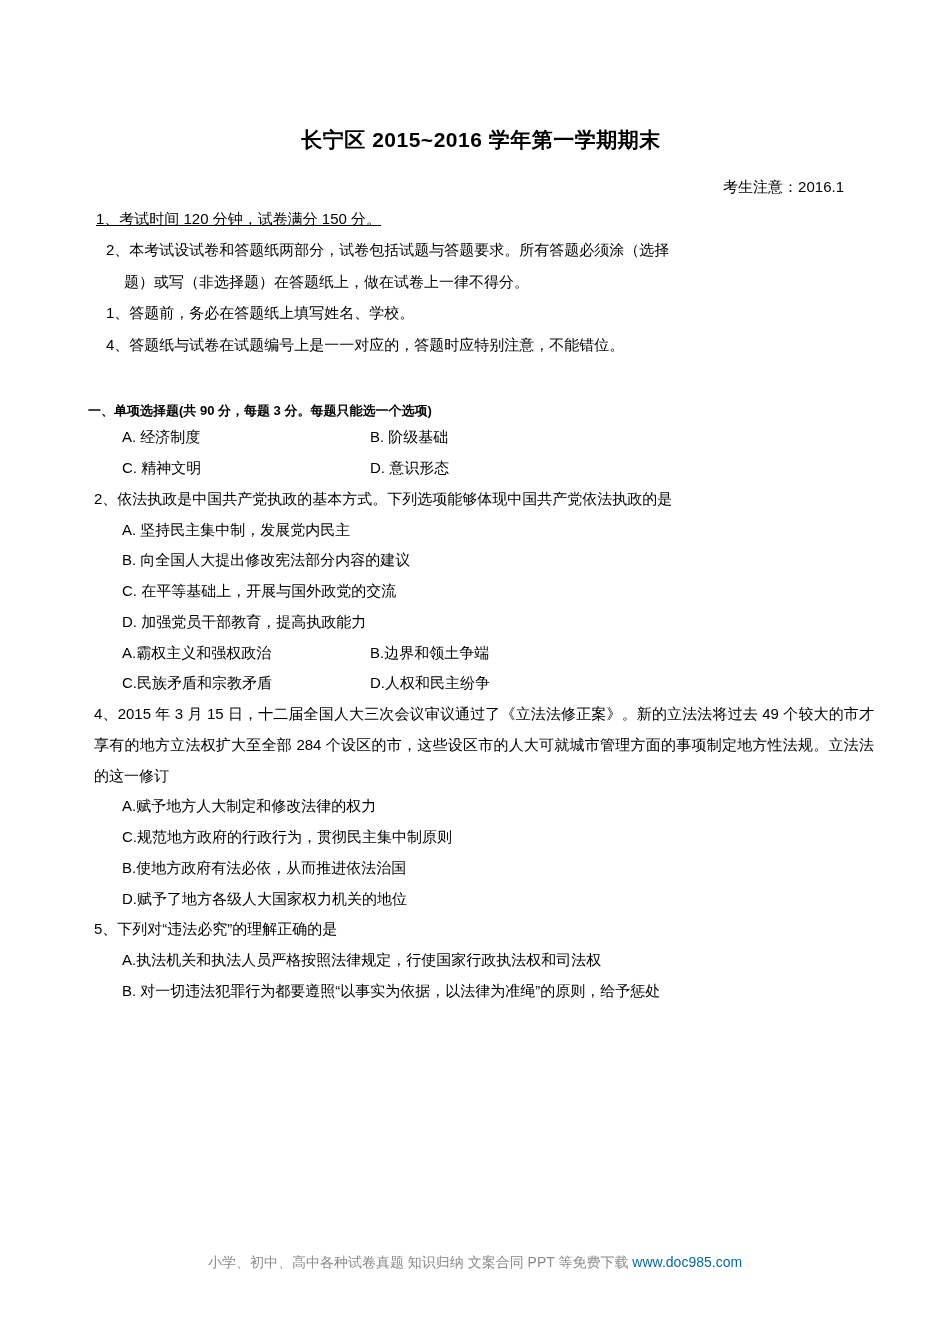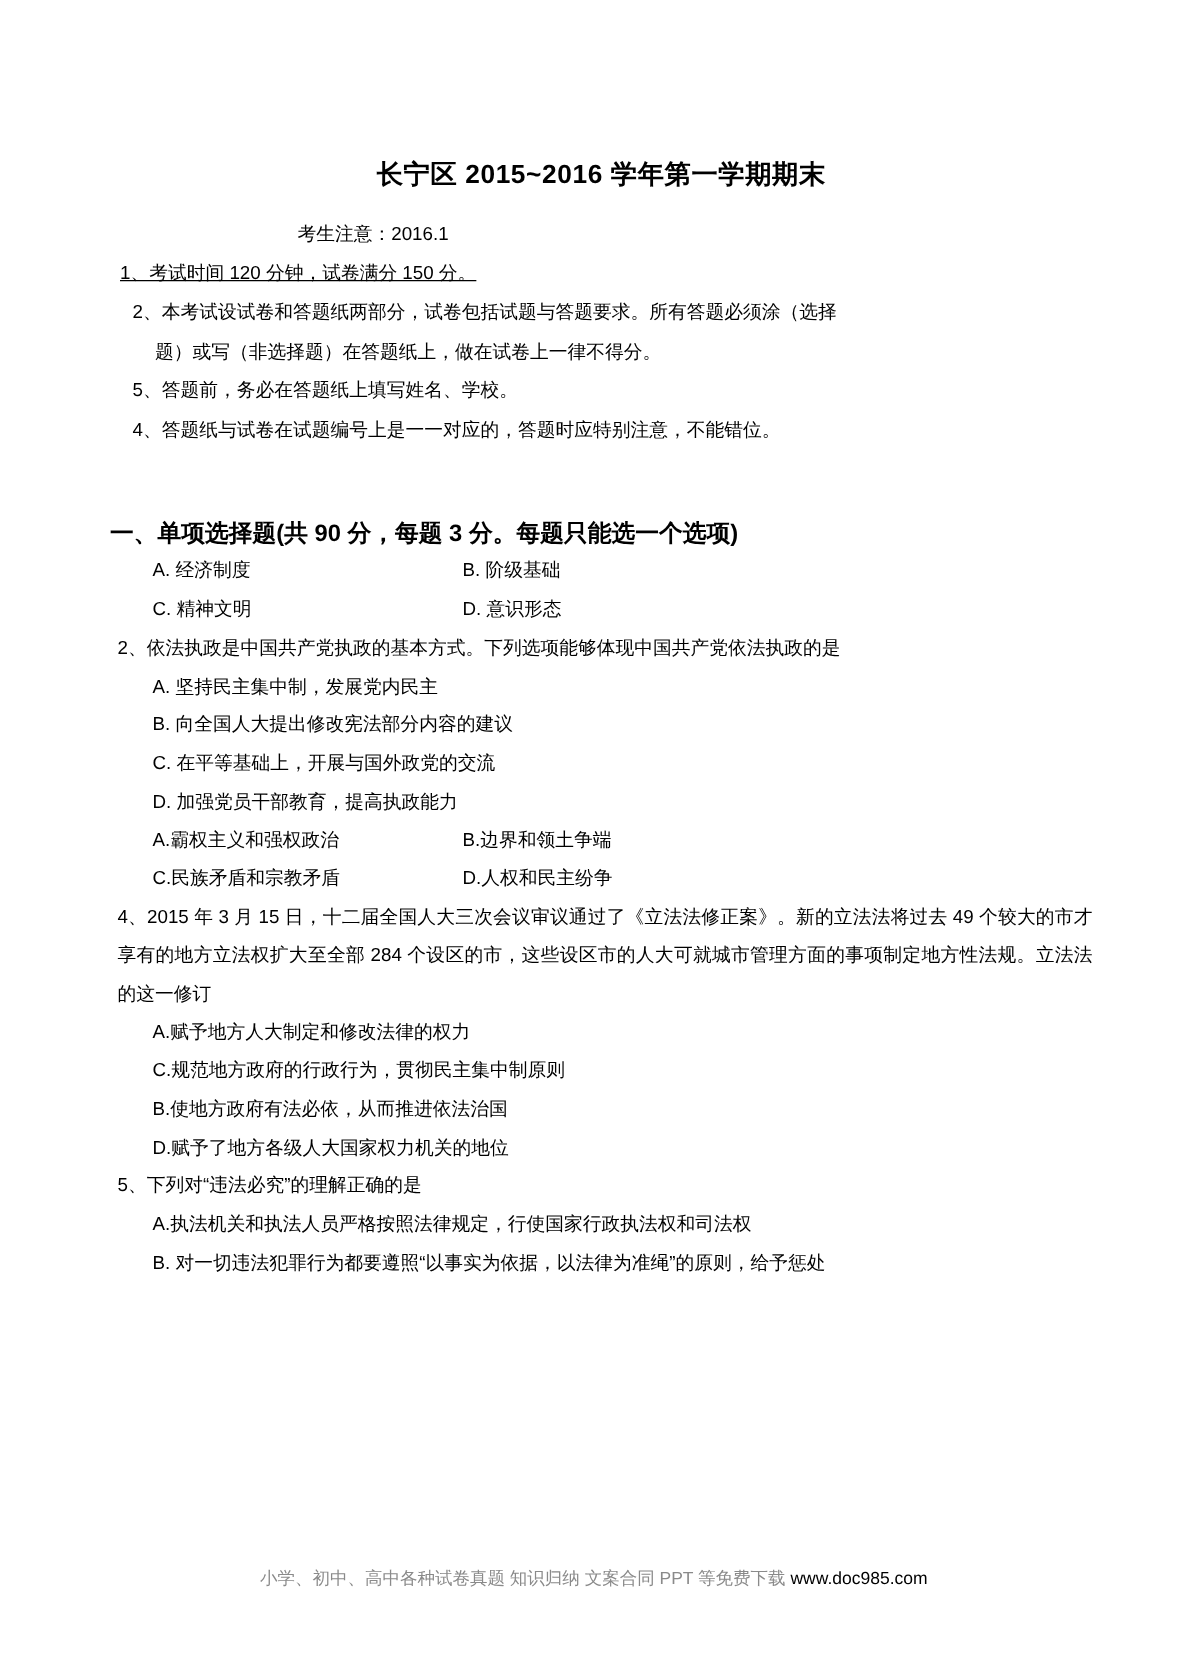--- a/index.html
+++ b/index.html
@@ -28,21 +28,21 @@
     font-size: 21px;
     letter-spacing: 0.5px;
     line-height: 1.9;
   }
   .title-line.second {
     font-size: 19.5px;
     margin-top: 4px;
   }
   .notice-row {
     display: flex;
-    justify-content: flex-start;
+    justify-content: flex-end;
     align-items: baseline;
     margin-top: 18px;
     font-size: 15px;
   }
   .notice-label {
     margin-left: 150px;
   }
   .notice-date {
     margin-right: 30px;
   }
@@ -57,22 +57,22 @@
   .rule .cont {
     display: block;
     padding-left: 36px;
   }
   .rule-1 { padding-left: 8px; text-decoration: underline; }
   .rule-2 { padding-left: 18px; }
   .rule-3 { padding-left: 18px; }
   .rule-4 { padding-left: 18px; }
   .section-head {
     font-weight: bold;
-    font-size: 19px;
-    margin-top: 54px;
+    font-size: 13px;
+    margin-top: 42px;
     margin-bottom: 2px;
   }
   .q {
     font-size: 15px;
     line-height: 2.05;
   }
   .q-stem {
     padding-left: 6px;
   }
   .q-stem.wrap {
@@ -96,42 +96,42 @@
   .footer {
     position: absolute;
     left: 0;
     right: 0;
     bottom: 48px;
     text-align: center;
     font-size: 14px;
     color: #8a8a8a;
   }
   .footer .site {
-    color: #000000;
+    color: #0369a1;
   }
 </style>
 </head>
 <body>
 
 <div class="page">
 
   <div class="title-line">长宁区 2015~2016 学年第一学期期末</div>
 
   <div class="notice-row">
     <span class="notice-label">考生注意：</span>
     <span class="notice-date">2016.1</span>
   </div>
 
   <div class="rules">
     <div class="rule rule-1">1、考试时间 120 分钟，试卷满分 150 分。</div>
     <div class="rule rule-2">2、本考试设试卷和答题纸两部分，试卷包括试题与答题要求。所有答题必须涂（选择</div>
     <div class="rule">
         <span class="cont">题）或写（非选择题）在答题纸上，做在试卷上一律不得分。</span>
       </div>
-    <div class="rule rule-3">5、答题前，务必在答题纸上填写姓名、学校。</div>
+    <div class="rule rule-3">1、答题前，务必在答题纸上填写姓名、学校。</div>
     <div class="rule rule-4">4、答题纸与试卷在试题编号上是一一对应的，答题时应特别注意，不能错位。</div>
   </div>
 
   <div class="section-head">一、单项选择题(共 90 分，每题 3 分。每题只能选一个选项)</div>
 
   <div class="q">
     <div class="opts-two">
       <span class="col-a">A. 经济制度</span>
       <span>B. 阶级基础</span>
     </div>

